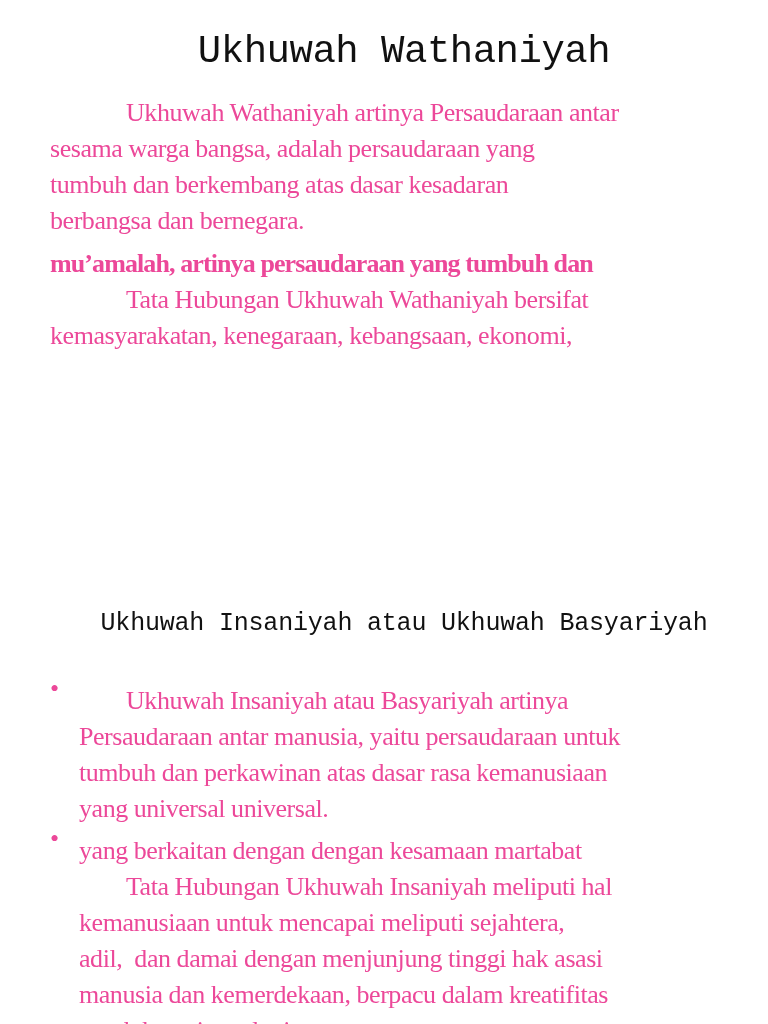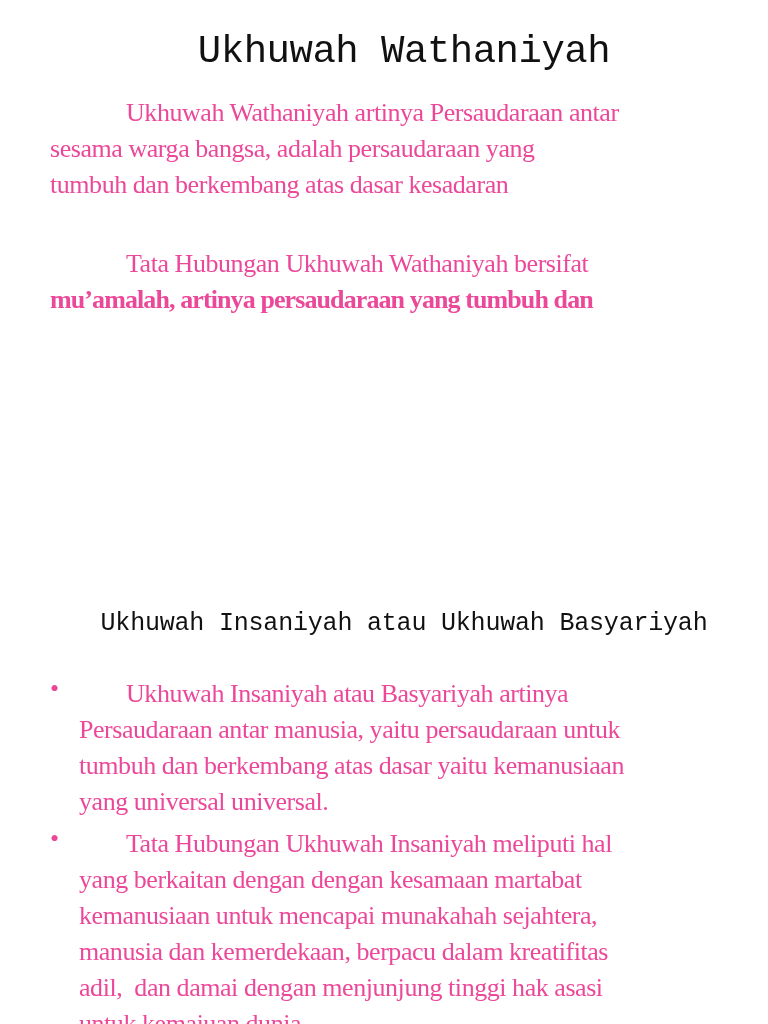--- a/index.html
+++ b/index.html
@@ -74,63 +74,65 @@
     }
     .bullet-glyph {
       position: absolute;
       left: 0;
       top: 0;
       width: 20px;
     }
     .bullet-body {
       position: absolute;
       left: 29px;
-      top: 5px;
+      top: 12px;
       width: 680px;
     }
     .bullet-body .line {
       display: block;
       white-space: nowrap;
     }
   </style>
 </head>
 <body>
 
 <section class="slide">
   <h1 class="slide-title title-1">Ukhuwah Wathaniyah</h1>
 
   <div class="para body-text" style="top:95px;">
     <span class="line"><span class="indent"></span><span>Ukhuwah Wathaniyah artinya Persaudaraan antar</span></span>
     <span class="line">sesama warga bangsa, adalah persaudaraan yang</span>
     <span class="line">tumbuh dan berkembang atas dasar kesadaran</span>
+    <span class="line">berbangsa dan bernegara.</span>
   </div>
 
   <div class="para body-text" style="top:246px;">
+    <span class="line bold-line">mu’amalah, artinya persaudaraan yang tumbuh dan</span>
     <span class="line"><span class="indent"></span><span>Tata Hubungan Ukhuwah Wathaniyah bersifat</span></span>
-    <span class="line bold-line">mu’amalah, artinya persaudaraan yang tumbuh dan</span>
+    <span class="line">kemasyarakatan, kenegaraan, kebangsaan, ekonomi,</span>
   </div>
 </section>
 
 <section class="slide">
   <h2 class="slide-title title-2">Ukhuwah Insaniyah atau Ukhuwah Basyariyah</h2>
 
   <div class="bullet-item body-text" style="top:671px;">
     <span class="bullet-glyph">•</span>
     <div class="bullet-body">
       <span class="line"><span class="indent" style="width:47px;"></span><span>Ukhuwah Insaniyah atau Basyariyah artinya</span></span>
       <span class="line">Persaudaraan antar manusia, yaitu persaudaraan untuk</span>
-      <span class="line">tumbuh dan berkembang atas dasar yaitu kemanusiaan</span>
+      <span class="line">tumbuh dan perkawinan atas dasar rasa kemanusiaan</span>
       <span class="line">yang universal universal.</span>
     </div>
   </div>
 
   <div class="bullet-item body-text" style="top:821px;">
     <span class="bullet-glyph">•</span>
     <div class="bullet-body">
+      <span class="line">yang berkaitan dengan dengan kesamaan martabat</span>
       <span class="line"><span class="indent" style="width:47px;"></span><span>Tata Hubungan Ukhuwah Insaniyah meliputi hal</span></span>
-      <span class="line">yang berkaitan dengan dengan kesamaan martabat</span>
-      <span class="line">kemanusiaan untuk mencapai munakahah sejahtera,</span>
+      <span class="line">kemanusiaan untuk mencapai meliputi sejahtera,</span>
+      <span class="line" style="white-space:pre;">adil,  dan damai dengan menjunjung tinggi hak asasi</span>
       <span class="line">manusia dan kemerdekaan, berpacu dalam kreatifitas</span>
-      <span class="line" style="white-space:pre;">adil,  dan damai dengan menjunjung tinggi hak asasi</span>
       <span class="line">untuk kemajuan dunia.</span>
     </div>
   </div>
 </section>
 
 </body></html>

